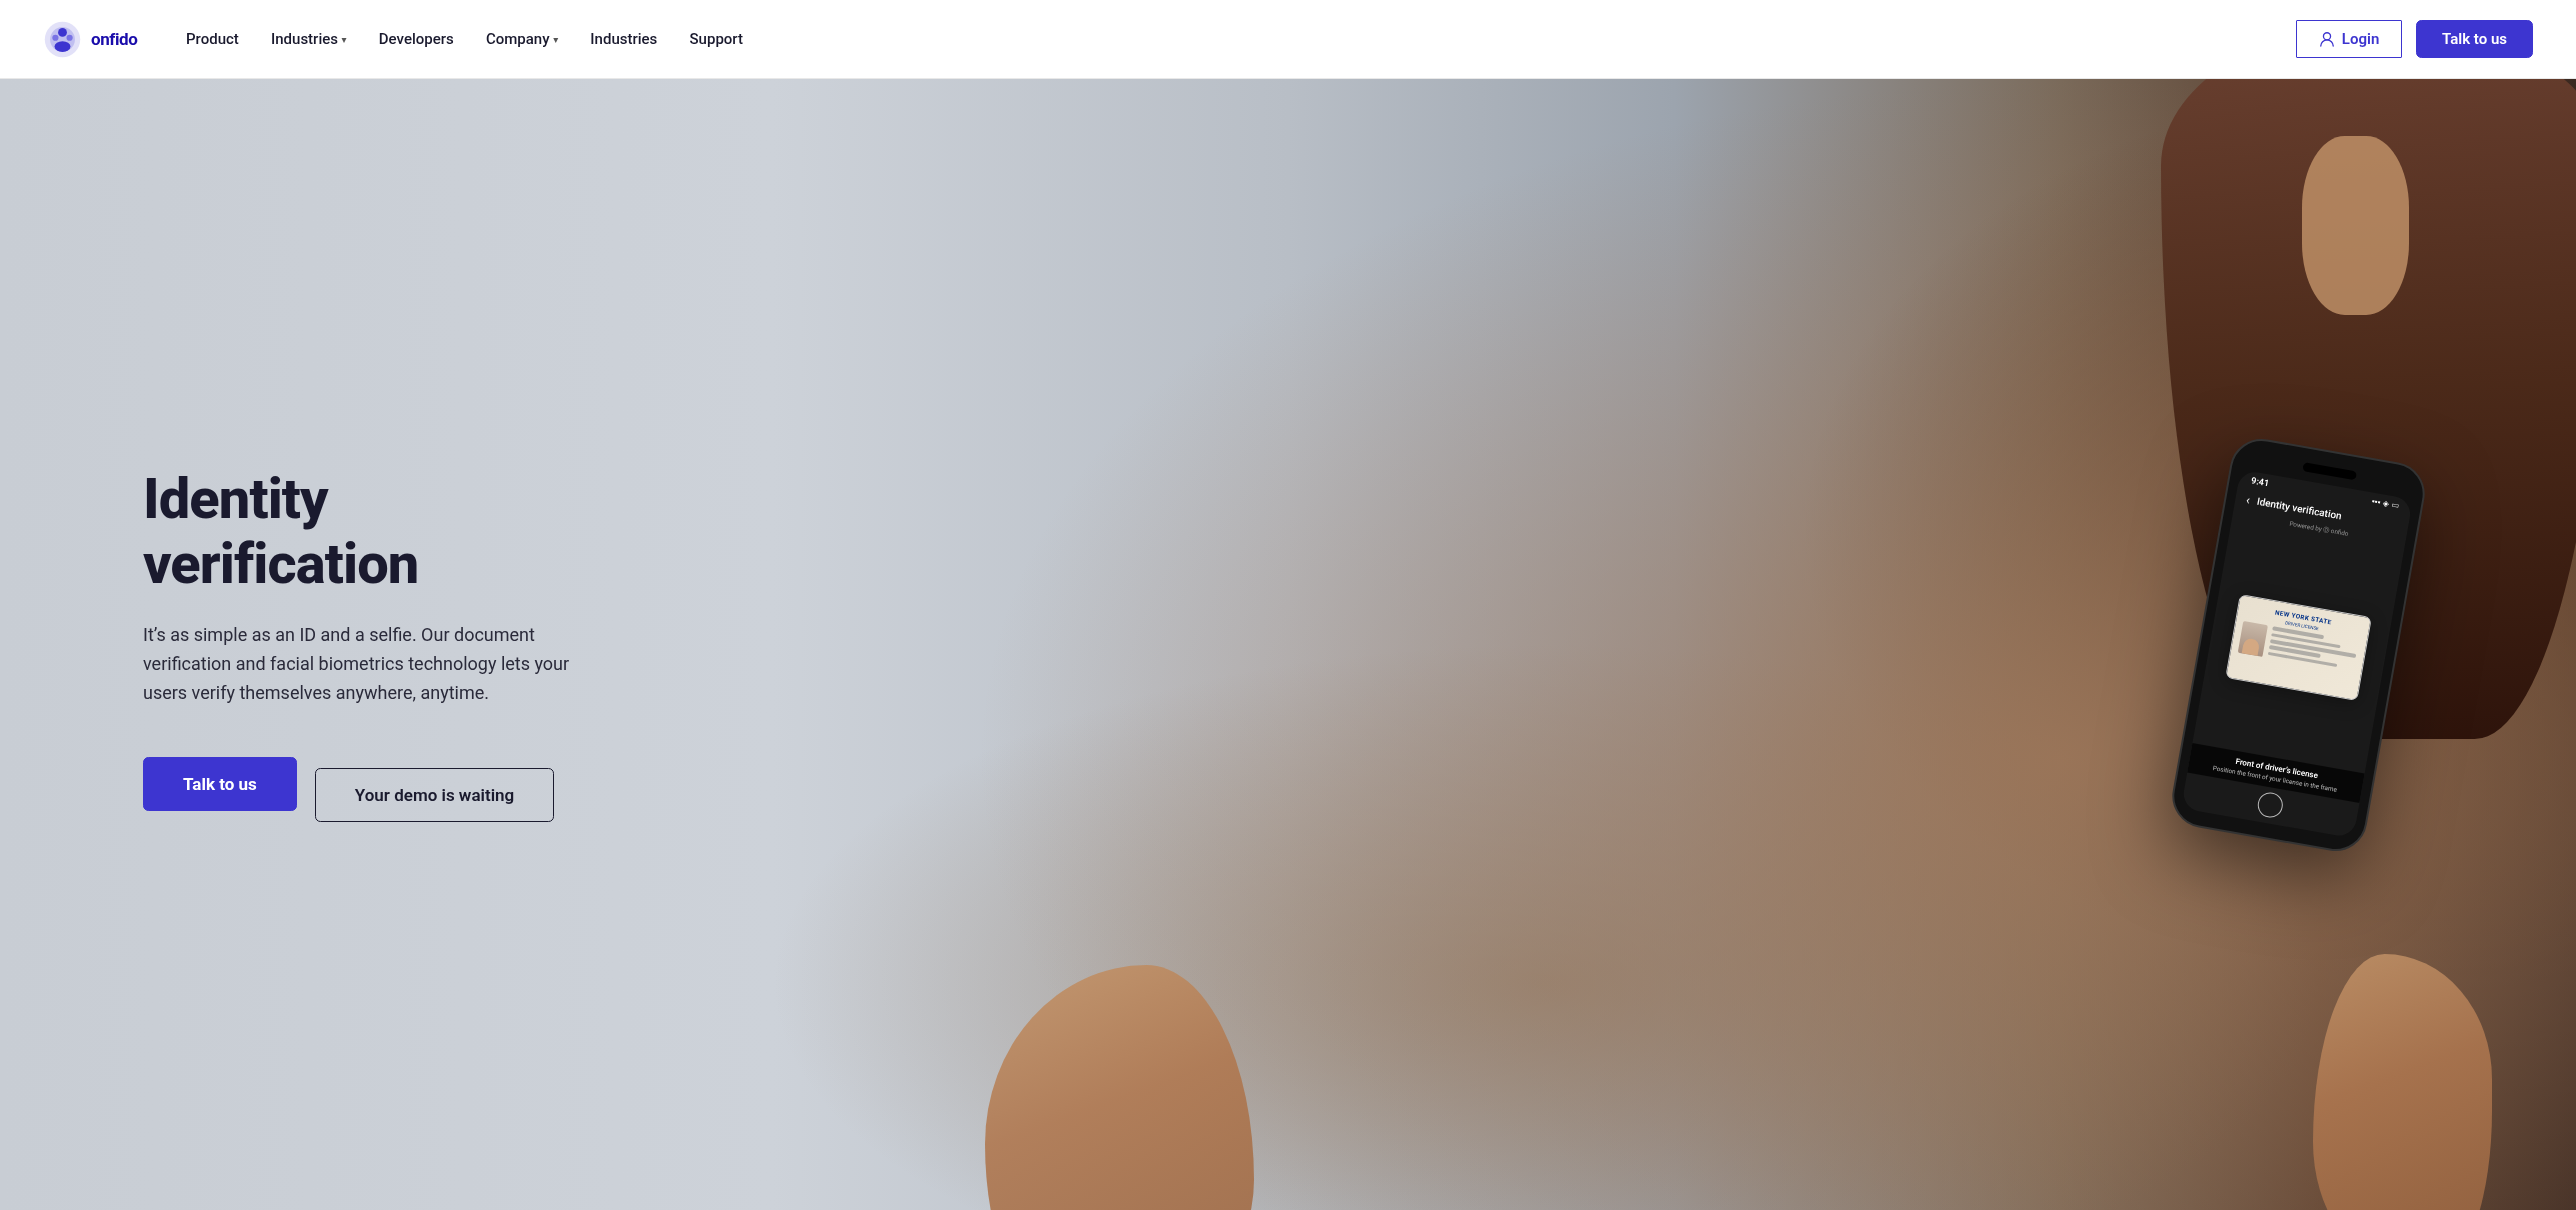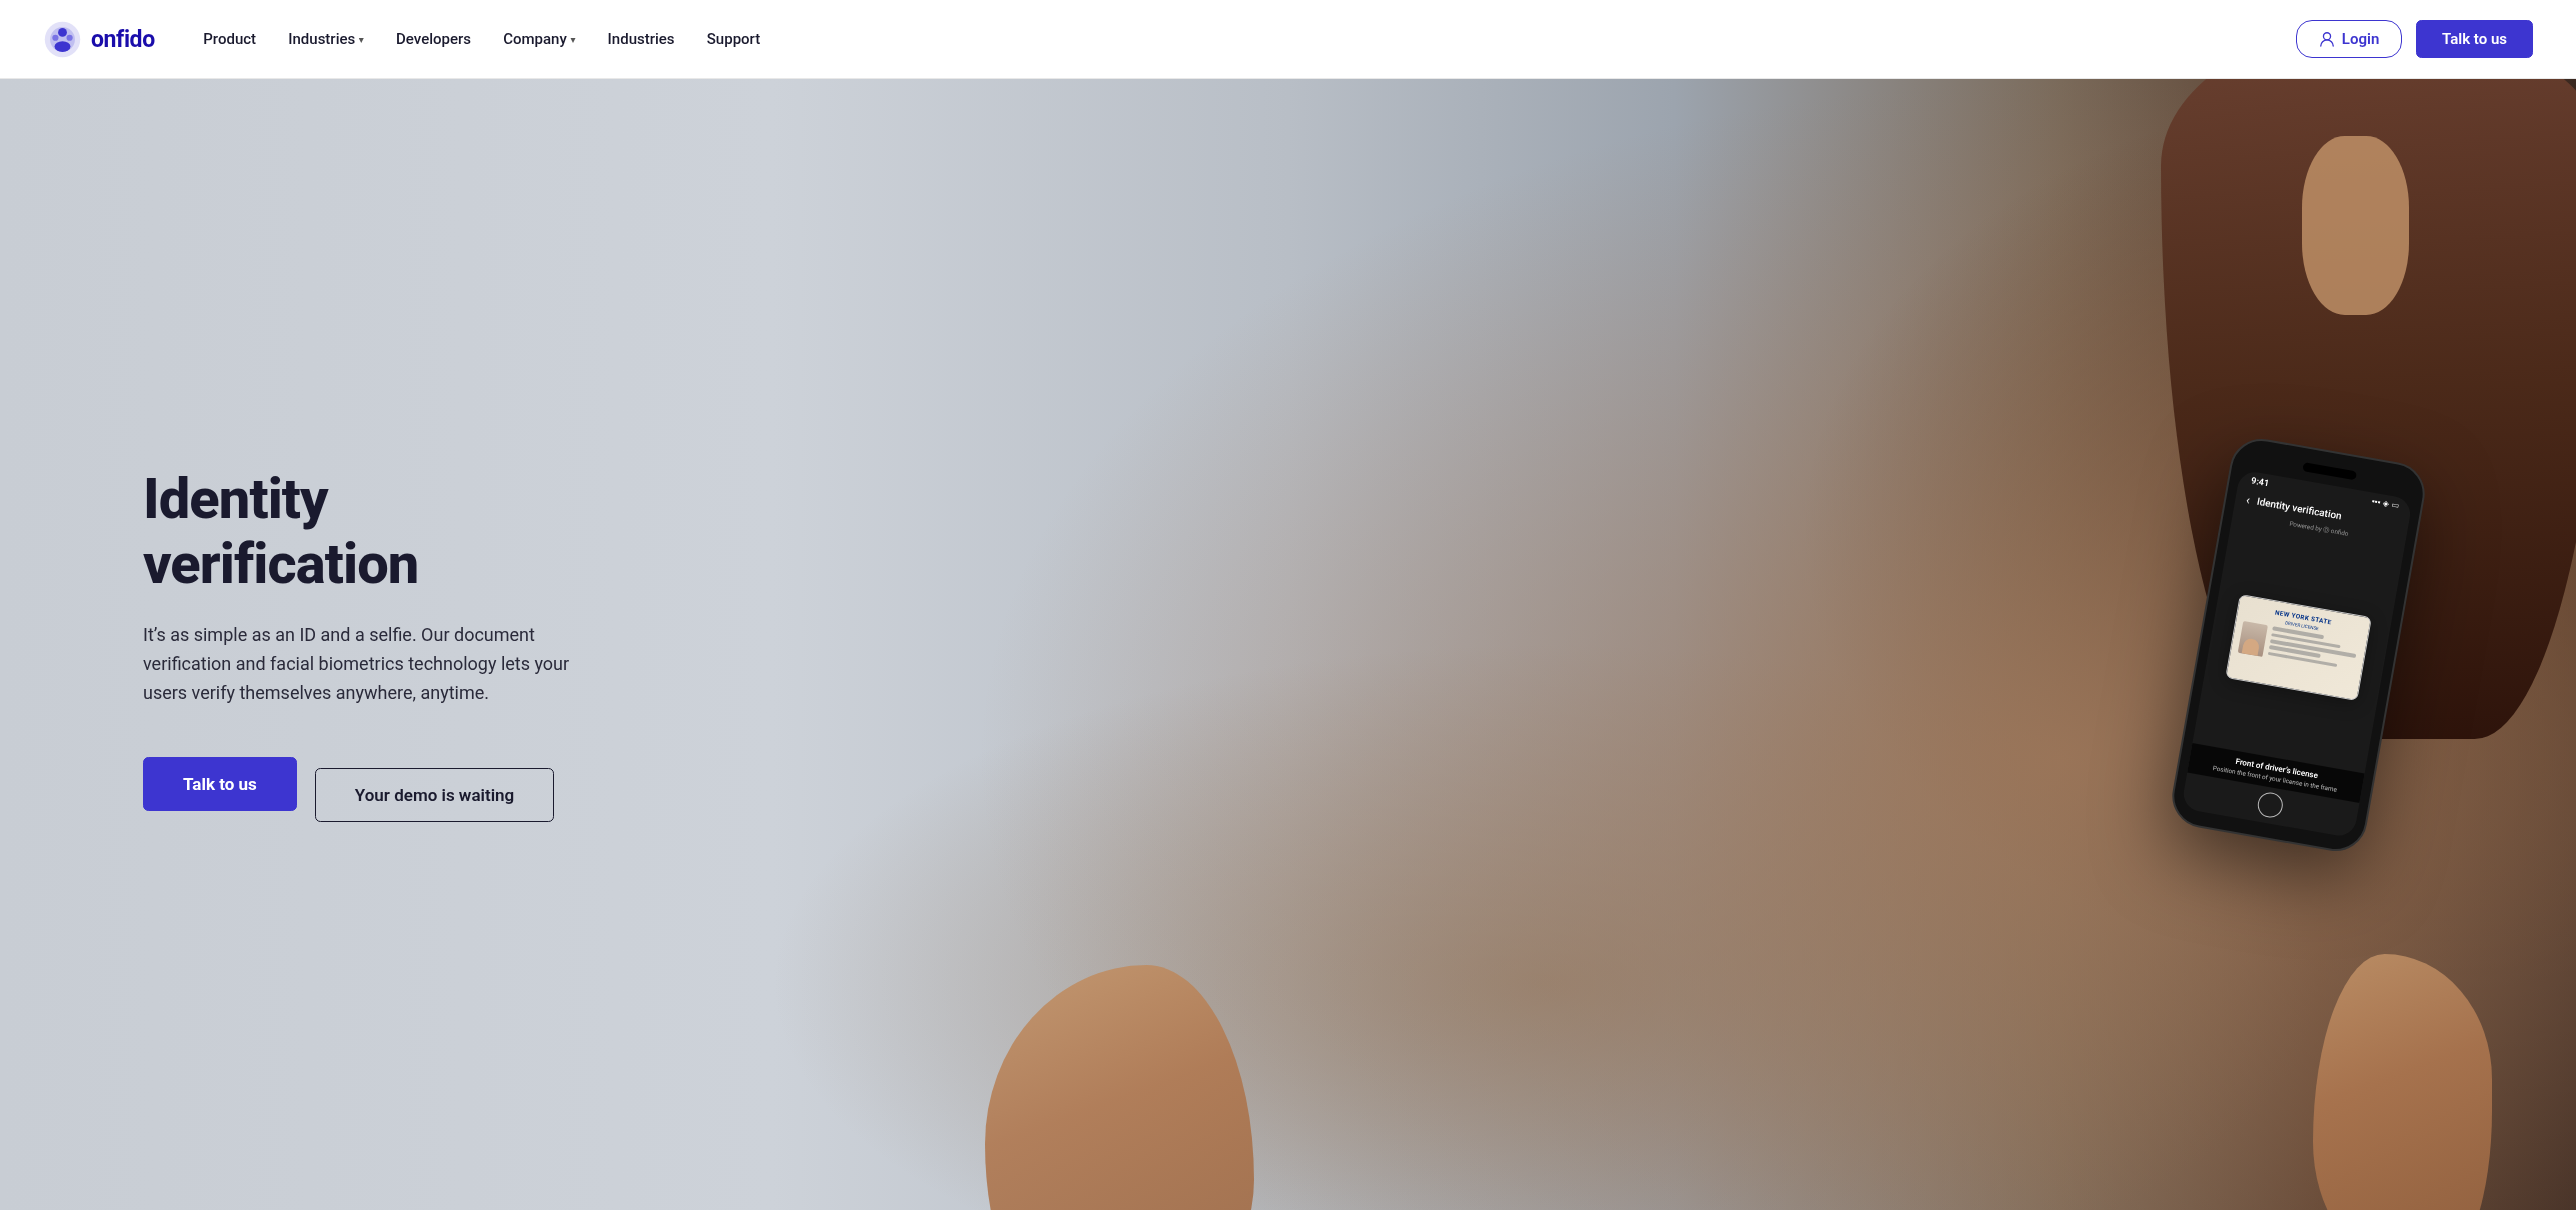--- a/index.html
+++ b/index.html
@@ -38,21 +38,21 @@
       gap: 9px;
       text-decoration: none;
     }
 
     .logo-icon {
       width: 39px;
       height: 39px;
     }
 
     .logo-text {
-      font-size: 23px;
+      font-size: 17px;
       font-weight: 700;
       color: #1a0dab;
       letter-spacing: -0.4px;
     }
 
     .nav-links {
       display: flex;
       align-items: flex-start;
       gap: 7.2px;
       list-style: none;
@@ -83,21 +83,21 @@
     }
 
     .btn-login {
       display: flex;
       align-items: center;
       gap: 7.2px;
       border: 1.8px solid #3d35d0;
       color: #3d35d0;
       background: transparent;
       padding: 9px 21.5px;
-      border-radius: 16px;
+      border-radius: 1px;
       font-size: 15px;
       font-weight: 600;
       cursor: pointer;
       text-decoration: none;
       white-space: nowrap;
       justify-content: space-between;
     }
 
     .btn-talk {
       background: #3d35d0;

